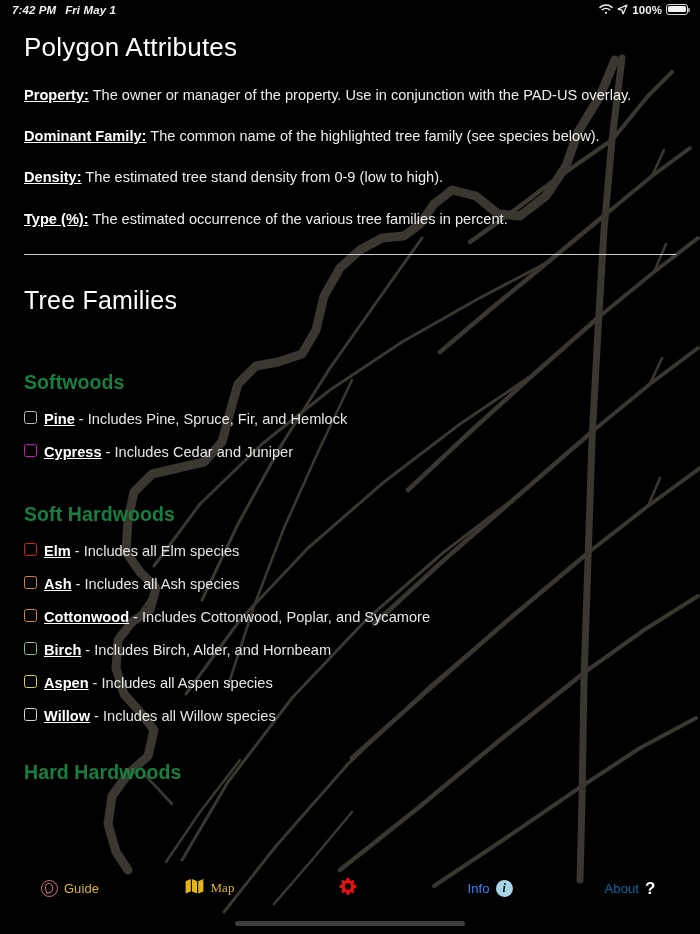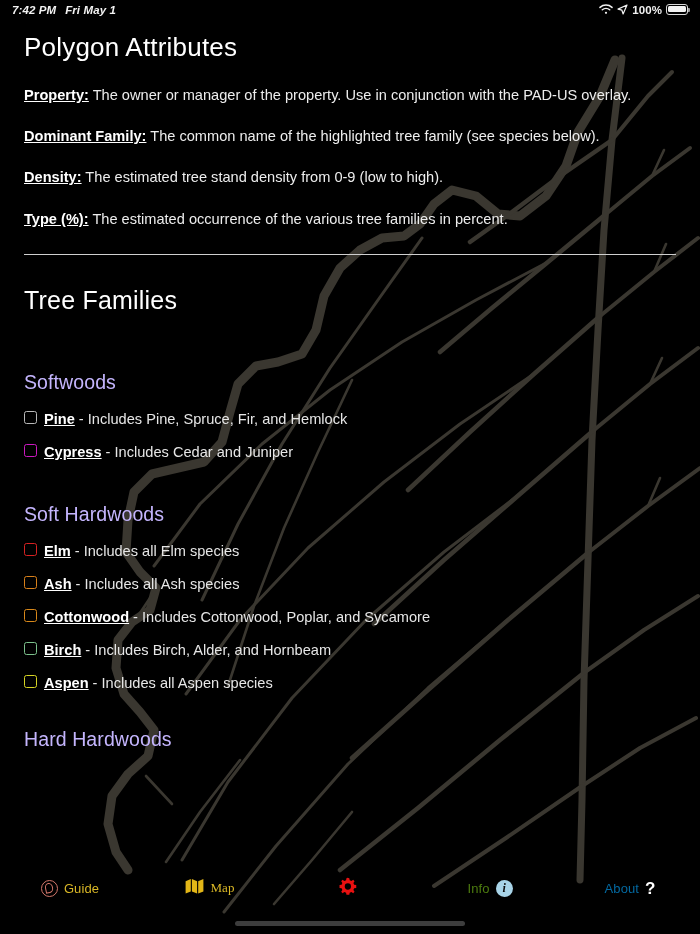--- a/index.html
+++ b/index.html
@@ -112,22 +112,22 @@
   #tree-families-title {
     font-size: 25px;
     font-weight: 400;
     color: #ffffff;
     margin-top: 31px;
     letter-spacing: 0.2px;
   }
 
   .group-title {
     font-size: 19.5px;
-    font-weight: 400;
-    color: #c4b5fd;
+    font-weight: 700;
+    color: #15803d;
     letter-spacing: 0.1px;
   }
   #group-softwoods     { margin-top: 56px; }
   #group-soft-hardwoods{ margin-top: 43px; }
   #group-hard-hardwoods{ margin-top: 37px; }
 
   .species-row {
     display: flex;
     align-items: center;
     margin-top: 17px;
@@ -363,20 +363,25 @@
   <div class="species-row">
     <span class="species-box" style="border-color: rgb(124, 193, 140);"></span>
     <span class="species-name">Birch</span>
     <span class="species-desc">- Includes Birch, Alder, and Hornbeam</span>
   </div>
   <div class="species-row">
     <span class="species-box" style="border-color: rgb(214, 212, 36);"></span>
     <span class="species-name">Aspen</span>
     <span class="species-desc">- Includes all Aspen species</span>
   </div>
+  <div class="species-row">
+    <span class="species-box" style="border-color: rgb(214, 214, 214);"></span>
+    <span class="species-name">Willow</span>
+    <span class="species-desc">- Includes all Willow species</span>
+  </div>
 
   <h3 class="group-title" id="group-hard-hardwoods">Hard Hardwoods</h3>
 
 </div>
 
 <div id="tab-bar">
 
   <div class="tab-item">
     <span class="icon-guide"></span>
     <span class="tab-label" style="color: rgb(217, 183, 38);">Guide</span>
@@ -402,21 +407,21 @@
                  L6.7 15.8 L4.8 17 L3.4 15.6 L4.6 13.7 L3.8 11.9 L1.6 11.5
                  L1.6 8.5 L3.8 8.1 L4.6 6.3 L3.4 4.4 L4.8 3 L6.7 4.2 L8.5 3.4
                  L8.9 1.2 Z"></path>
         <circle cx="10.4" cy="10" r="3.3" fill="#000"></circle>
       </svg>
     </span>
     <span class="tab-label" style="color: rgb(217, 183, 38);"></span>
   </div>
 
   <div class="tab-item">
-    <span class="tab-label" style="color: #4d7c0f;">Info</span>
+    <span class="tab-label" style="color: #3b82f6;">Info</span>
     <span class="icon-info">i</span>
   </div>
 
   <div class="tab-item">
     <span class="tab-label" style="color: #0369a1;">About</span>
     <span class="icon-question">?</span>
   </div>
 
 </div>
 

